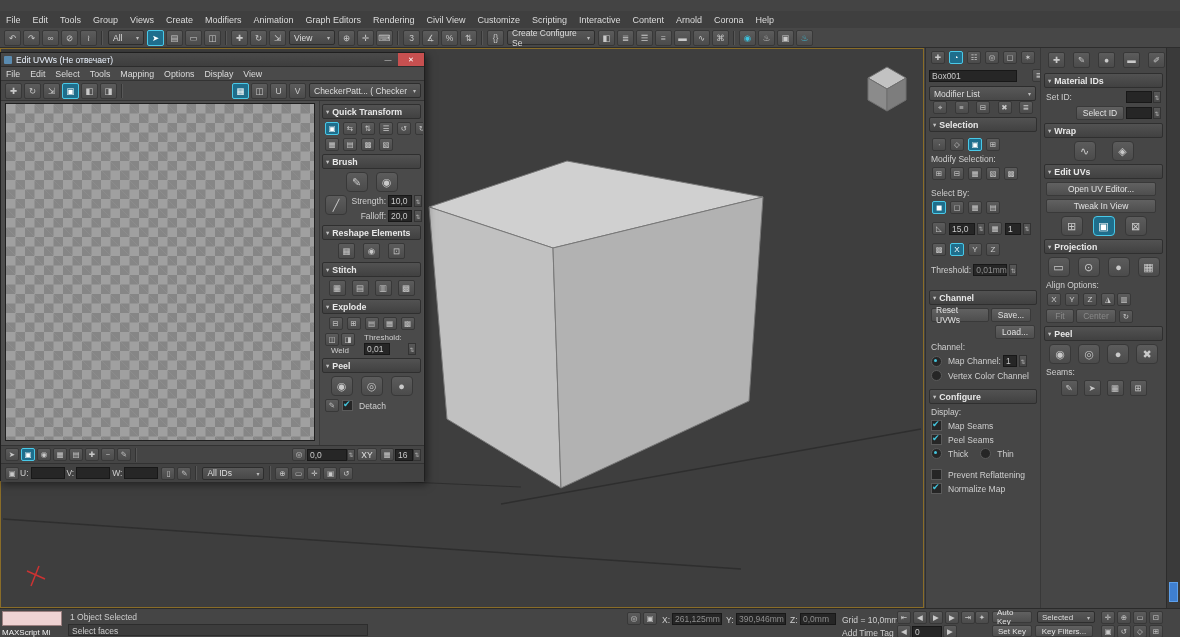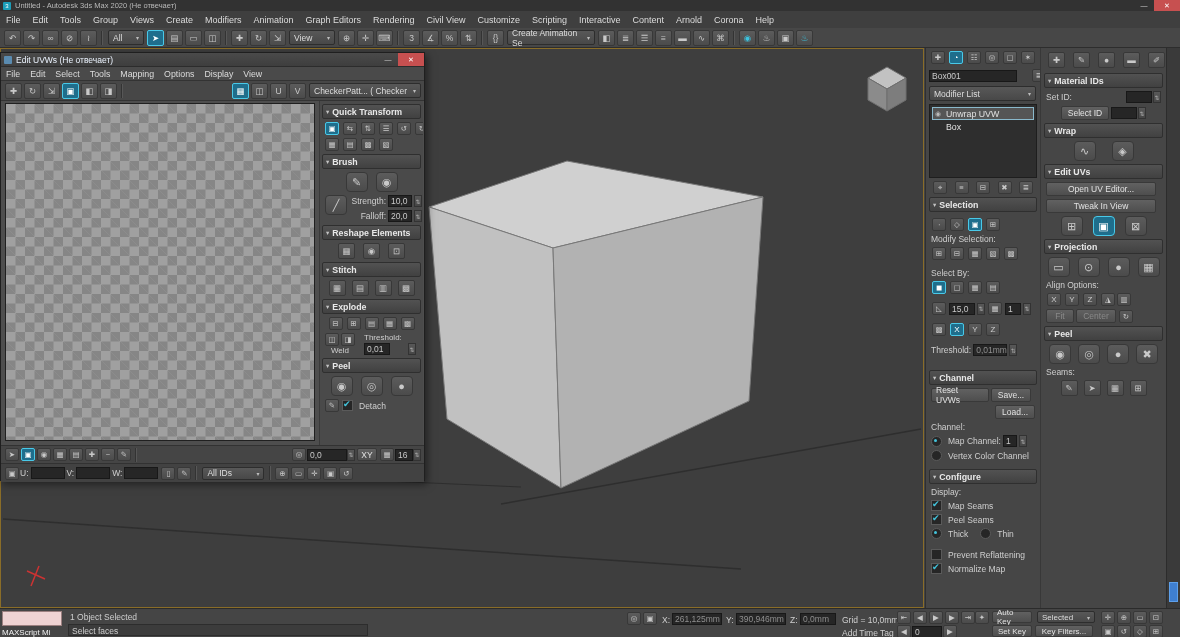--- a/index.html
+++ b/index.html
@@ -66,27 +66,20 @@
   .indent{padding-left:14px}
   
   #statusbar{position:absolute;left:0;top:608px;width:1180px;height:29px;background:#454545;border-top:1px solid #2b2b2b;z-index:30;box-sizing:border-box}
   .sunken{background:#3c3c3c;border:1px solid #2d2d2d;box-sizing:border-box}
 </style>
 </head>
 <body>
 
 <div id="root">
 
-  <div id="titlebar">
-    <span class="tlogo">3</span>
-    <span>Untitled - Autodesk 3ds Max 2020  (Не отвечает)</span>
-    <span class="tspace"></span>
-    <span class="tctrl">—</span>
-    <span class="tctrl tclose">✕</span>
-  </div>
 
   <div id="menubar">
     <span class="strip">
         <span class="mi">File</span>
         <span class="mi">Edit</span>
         <span class="mi">Tools</span>
         <span class="mi">Group</span>
         <span class="mi">Views</span>
         <span class="mi">Create</span>
         <span class="mi">Modifiers</span>
@@ -143,21 +136,21 @@
         <span class="icn">3</span>
         <span class="icn">∡</span>
         <span class="icn">%</span>
         <span class="icn">⇅</span>
       </span>
     <span class="sep"></span>
     <span class="strip">
         <span class="icn">{}</span>
       </span>
     <span class="dd" style="width:88px">
-      <span>Create Animation Se</span>
+      <span>Create Configure Se</span>
       <span class="car">▾</span>
     </span>
     <span class="strip">
         <span class="icn">◧</span>
         <span class="icn">≣</span>
         <span class="icn">☰</span>
         <span class="icn">≡</span>
         <span class="icn">▬</span>
         <span class="icn">∿</span>
         <span class="icn">⌘</span>
@@ -204,29 +197,20 @@
     <div class="row" style="margin:4px 1px 0 1px;gap:14px">
       <span class="fld" style="width:88px">Box001</span>
       <span class="strip small">
           <span class="icn">≣</span>
         </span>
     </div>
     <div class="dd" style="width:107px;margin:4px 1px 0 1px">
       <span>Modifier List</span>
       <span class="car">▾</span>
     </div>
-    <div class="stackbox">
-      <div class="stackrow sel">
-        <span class="eye">◉</span>
-        <span>Unwrap UVW</span>
-      </div>
-      <div class="stackrow indent">
-        <span>Box</span>
-      </div>
-    </div>
     <div class="row small" style="justify-content:space-between;padding:0 4px">
         <span class="icn">⌖</span>
         <span class="icn">≡</span>
         <span class="icn">⊟</span>
         <span class="icn">✖</span>
         <span class="icn">≣</span>
       </div>
 
     <div class="hdr">
       <span class="arr">▾</span>
@@ -353,21 +337,21 @@
       <span class="arr">▾</span>
       <span>Material IDs</span>
     </div>
     <div class="rrow" style="justify-content:space-between">
       <span class="lbl">Set ID:</span>
       <span class="row" style="gap:1px">
           <span class="fld" style="width:26px"></span>
           <span class="spn">⇅</span>
         </span>
     </div>
-    <div class="rrow" style="justify-content:center">
+    <div class="rrow" style="justify-content:flex-end">
       <span class="btn" style="width:48px">Select ID</span>
       <span class="row" style="gap:1px">
           <span class="fld" style="width:26px"></span>
           <span class="spn">⇅</span>
         </span>
     </div>
 
     <div class="hdr">
       <span class="arr">▾</span>
       <span>Wrap</span>

